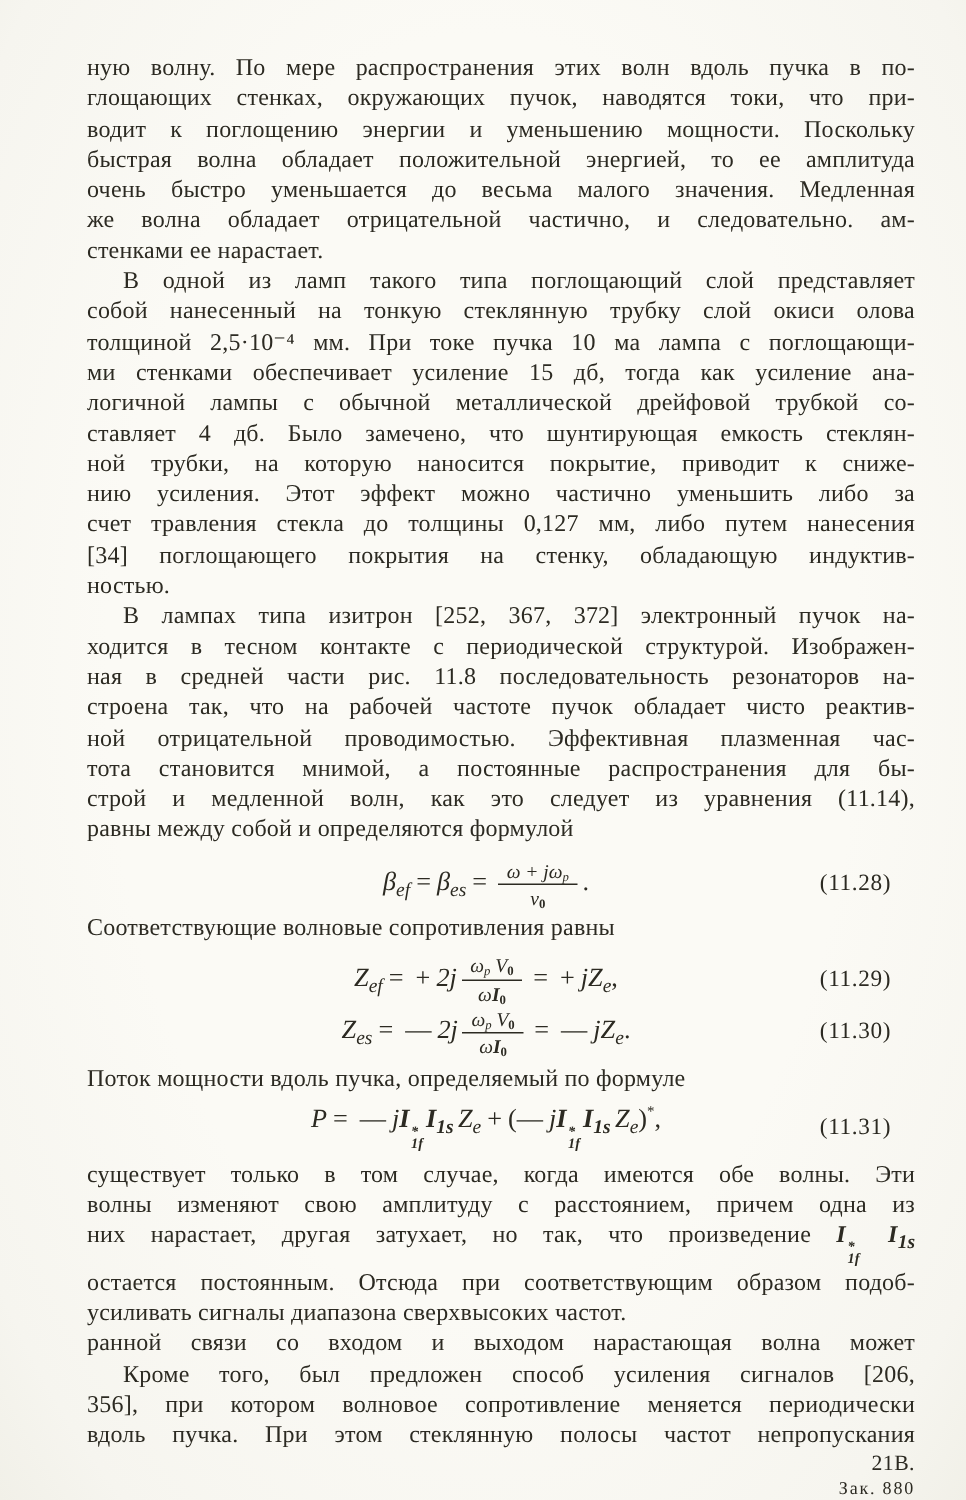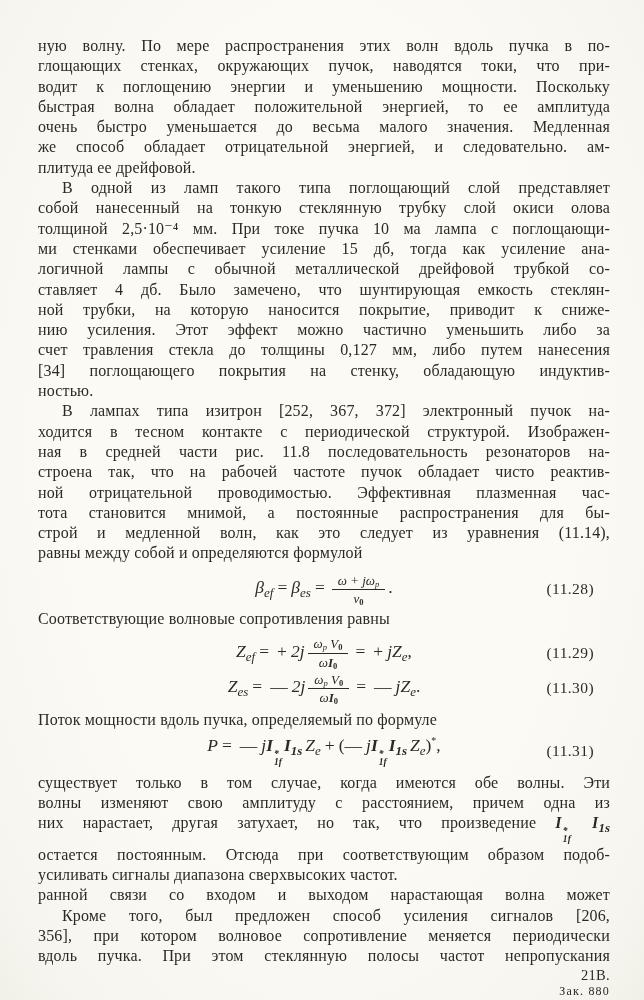--- a/index.html
+++ b/index.html
@@ -9,21 +9,21 @@
     background: radial-gradient(ellipse at 50% 45%, #fbfaf5 55%, #f6f5ef 88%, #f1f0e8 100%);
     color: #2c2a22;
     font-family: "Liberation Serif", "DejaVu Serif", serif;
     padding: 36px 34px 28px 38px;
     display: flex; flex-direction: column;
     overflow: hidden;
   }
   .para { margin: 0; }
   .tl {
     font-size: 16px; line-height: 20.3px; letter-spacing: 0.15px;
-    text-align: justify; text-align-last: justify;
+    text-align: justify; text-align-last: justify; margin-left: 20px;
   }
   .tl.end { text-align-last: left; }
   .tl.ind { text-indent: 24px; }
   .it { font-style: italic; }
   .bi { font-style: italic; font-weight: bold; }
   .b  { font-weight: bold; }
   sub.sb { font-size: 13px; vertical-align: -4px; line-height: 0; letter-spacing: 0; }
   sup.sp { font-size: 10px; vertical-align: 7px; line-height: 0; letter-spacing: 0; }
   .eq-row { position: relative; text-align: center; text-align-last: center; font-size: 17.5px; }
   .eq-28 { margin: 9px 0 3px; }
@@ -62,22 +62,22 @@
 
 <div class="page">
   <main>
 
     <div class="para">
       <div class="tl">ную волну. По мере распространения этих волн вдоль пучка в по-</div>
       <div class="tl">глощающих стенках, окружающих пучок, наводятся токи, что при-</div>
       <div class="tl">водит к поглощению энергии и уменьшению мощности. Поскольку</div>
       <div class="tl">быстрая волна обладает положительной энергией, то ее амплитуда</div>
       <div class="tl">очень быстро уменьшается до весьма малого значения. Медленная</div>
-      <div class="tl">же способ обладает отрицательной энергией, и следовательно. ам-</div>
-      <div class="tl end">плитуда ее дрейфовой.</div>
+      <div class="tl">же волна обладает отрицательной частично, и следовательно. ам-</div>
+      <div class="tl end">стенками ее нарастает.</div>
     </div>
 
     <div class="para">
       <div class="tl ind">В одной из ламп такого типа поглощающий слой представляет</div>
       <div class="tl">собой нанесенный на тонкую стеклянную трубку слой окиси олова</div>
       <div class="tl">толщиной 2,5·10⁻⁴ мм. При токе пучка 10 ма лампа с поглощающи-</div>
       <div class="tl">ми стенками обеспечивает усиление 15 дб, тогда как усиление ана-</div>
       <div class="tl">логичной лампы с обычной металлической дрейфовой трубкой со-</div>
       <div class="tl">ставляет 4 дб. Было замечено, что шунтирующая емкость стеклян-</div>
       <div class="tl">ной трубки, на которую наносится покрытие, приводит к сниже-</div>

